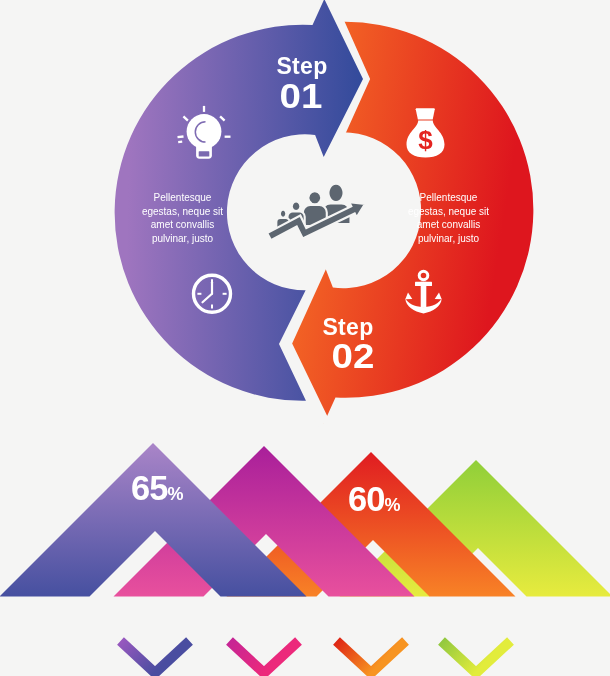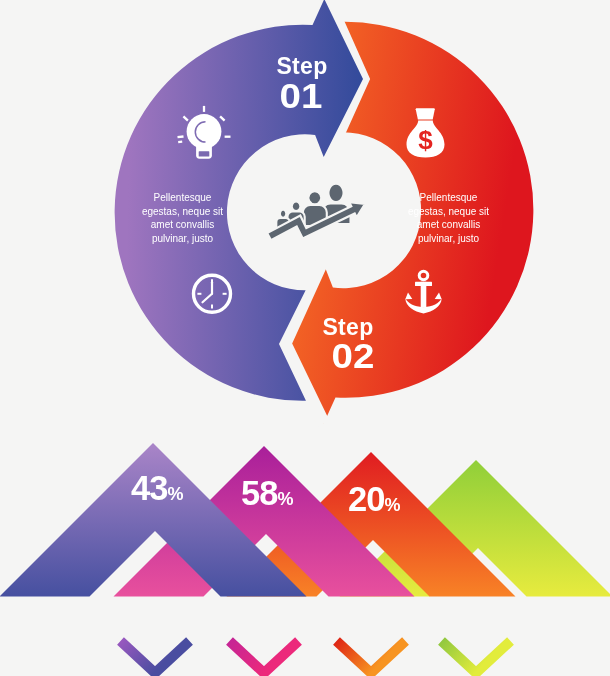--- a/index.html
+++ b/index.html
@@ -159,23 +159,20 @@
   <div class="txt step-word" style="left:272px;top:316px;width:152px;">Step</div>
   <div class="txt step-num" style="left:277px;top:338px;width:152px;">02</div>
   <div class="txt body-txt" style="left:386px;top:191px;width:125px;">
     <div>Pellentesque</div>
     <div>egestas, neque sit</div>
     <div>amet convallis</div>
     <div>pulvinar, justo</div>
   </div>
 
   <div class="pct" style="left:131px;top:471px;">
-    <span class="n">43</span><span class="u">%</span>
-  </div>
-  <div class="pct" style="left:241px;top:476px;">
-    <span class="n">58</span><span class="u">%</span>
+    <span class="n">65</span><span class="u">%</span>
   </div>
   <div class="pct" style="left:348px;top:482px;">
-    <span class="n">20</span><span class="u">%</span>
+    <span class="n">60</span><span class="u">%</span>
   </div>
 
 </div>
 </div>
 
 </body></html>

